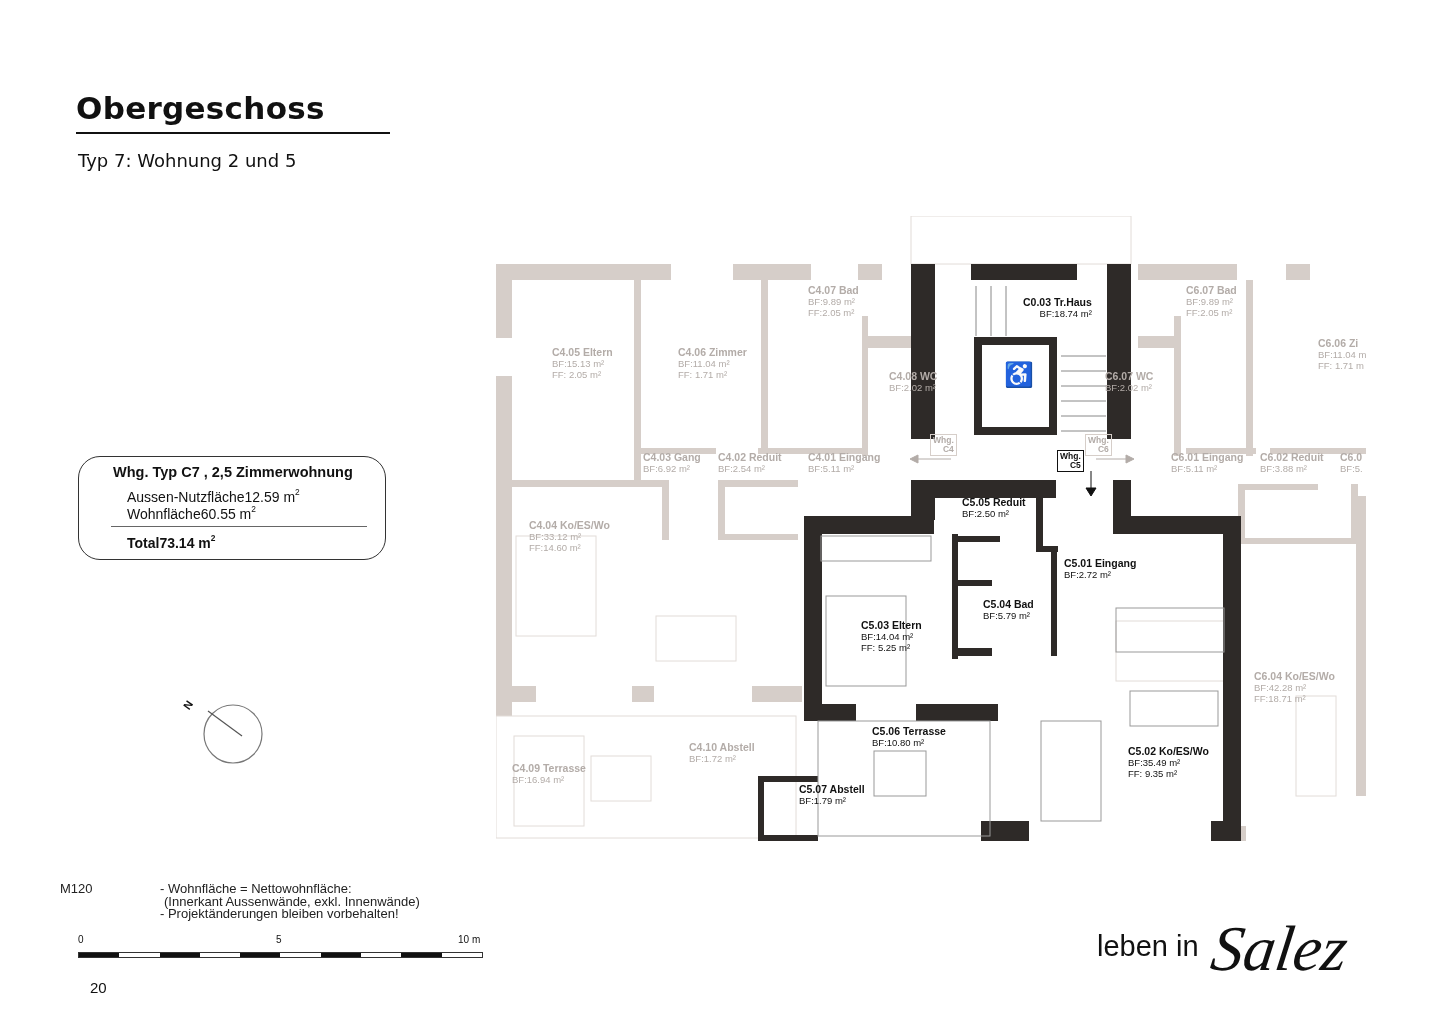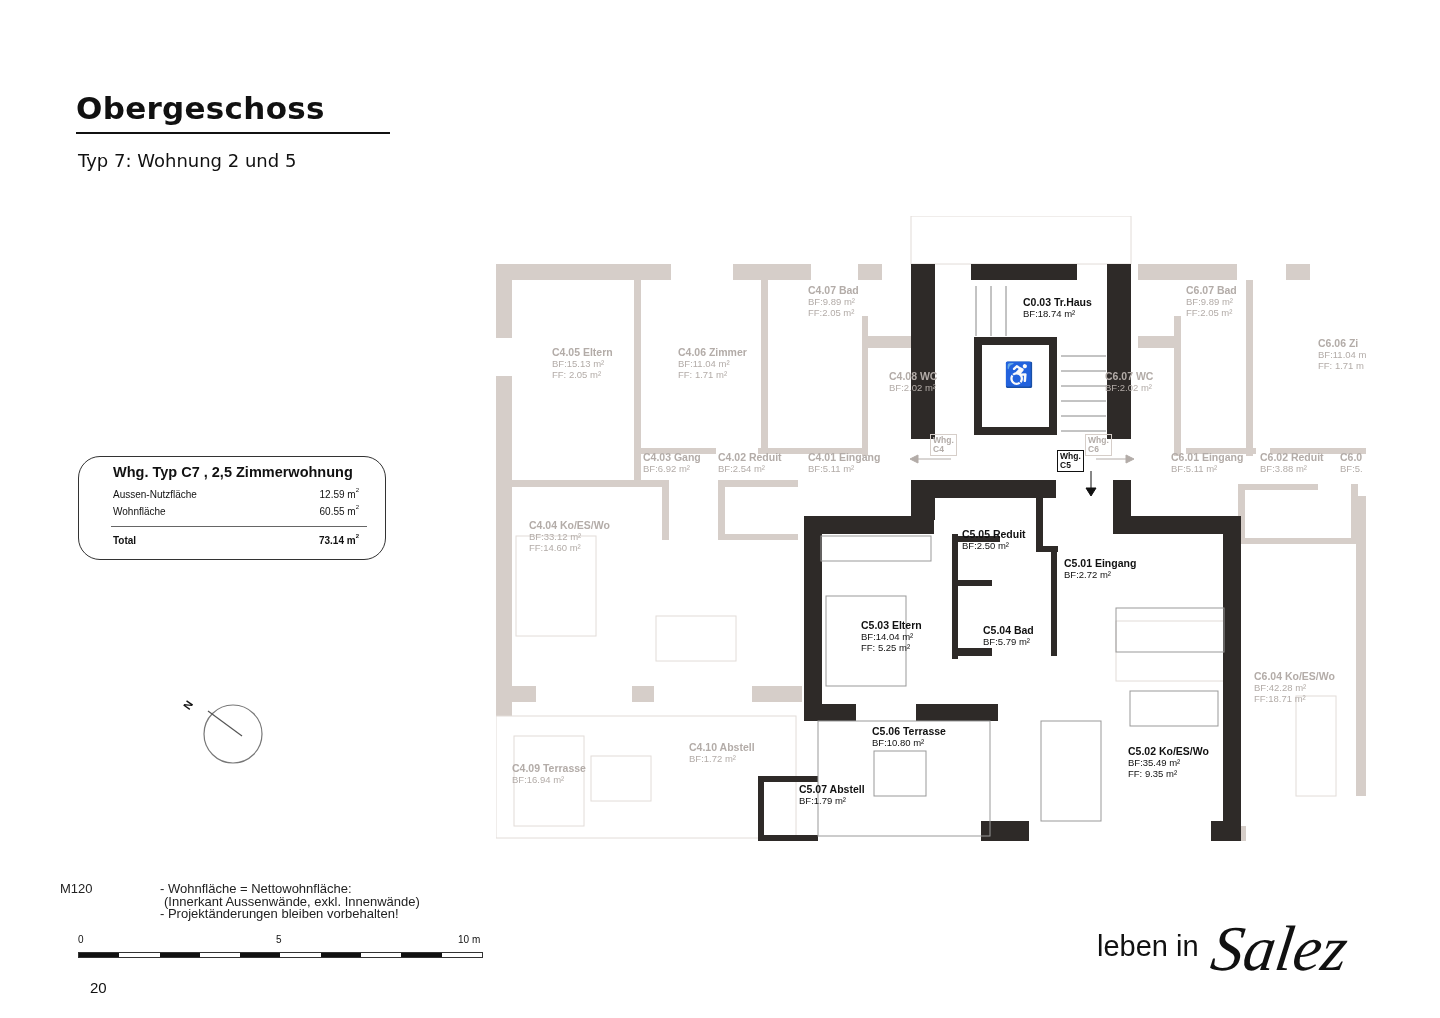--- a/index.html
+++ b/index.html
@@ -3,40 +3,40 @@
 <meta charset="utf-8">
 <style>
   html, body { margin:0; padding:0; background:#ffffff; }
   body { width:1440px; height:1018px; position:relative; overflow:hidden; font-family:"Liberation Sans", sans-serif; color:#111; }
   .abs { position:absolute; }
   .page-title { left:76px; top:90px; font-size:31px; font-weight:bold; letter-spacing:0.3px; font-family:"DejaVu Sans", sans-serif; }
   .title-rule { left:76px; top:132px; width:314px; height:2px; background:#111; }
   .subtitle { left:78px; top:150px; font-size:18px; font-family:"DejaVu Sans", sans-serif; }
   .info-box { left:78px; top:456px; width:308px; height:104px; border:1.5px solid #333; border-radius:22px; box-sizing:border-box; }
   .info-title { left:34px; top:7px; font-size:14.5px; font-weight:bold; }
-  .info-row { left:34px; width:246px; font-size:10px; display:flex; justify-content:space-between; }
+  .info-row { left:48px; width:246px; font-size:14px; display:flex; justify-content:flex-start; }
   .info-rule { left:32px; top:69px; width:256px; height:1px; background:#666; }
   .info-total { font-weight:bold; }
   sup { font-size:0.6em; vertical-align:top; position:relative; top:-2px; }
   .notes { left:60px; top:883px; font-size:13px; line-height:12.5px; color:#222; }
   .notes .m { position:absolute; left:0; top:0; }
   .notes .t { position:absolute; left:56px; top:0; white-space:nowrap;margin-left:44px; }
   .scale-lbl { font-size:10px; color:#111; }
   .scalebar { left:78px; top:952px; width:405px; height:6px; border:1px solid #333; box-sizing:border-box; display:flex; }
   .scalebar div { flex:1; height:100%; }
   .scalebar .b { background:#111; }
   .page-num { left:78px; top:979px; font-size:15px;margin-left:12px; }
   .brand { left:1097px; top:930px; font-size:29px; color:#111; }
   .brand-script { left:1212px; top:912px; font-size:64px; font-family:"Liberation Serif", serif; font-style:italic; color:#111; transform:skewX(-8deg); }
   .plan { left:496px; top:216px; width:870px; height:625px; }
   .room-lbl { position:absolute; font-size:10.5px; font-weight:bold; white-space:nowrap; line-height:12px; }
   .room-lbl .sub { font-weight:normal; font-size:9.5px; line-height:11px; display:block; }
   .active { color:#111; }
   .faded { color:#b3aca8; }
-  .whg { position:absolute; font-size:8.5px; font-weight:bold; text-align:left; line-height:9px; padding:1px 2px; border:1px solid; }
+  .whg { position:absolute; font-size:8.5px; font-weight:bold; text-align:right; line-height:9px; padding:1px 2px; border:1px solid; }
 </style>
 </head>
 <body>
 
 <div class="abs page-title">Obergeschoss</div>
 <div class="abs title-rule"></div>
 <div class="abs subtitle">Typ 7: Wohnung 2 und 5</div>
 
 <div class="abs info-box">
   <div class="abs info-title">Whg. Typ C7 , 2,5 Zimmerwohnung</div>
@@ -201,24 +201,24 @@
       <polygon points="590,272 600,272 595,280"></polygon>
     </g>
   </svg>
 
   <div class="abs" style="left:508px;top:145px;font-size:24px;">♿</div>
 
   <div class="whg faded" style="left:434px;top:218px;border-color:#d6cec9;"><span>Whg.</span><br><span>C4</span></div>
   <div class="whg active" style="left:561px;top:234px;border-color:#111;"><span>Whg.</span><br><span>C5</span></div>
   <div class="whg faded" style="left:589px;top:218px;border-color:#d6cec9;"><span>Whg.</span><br><span>C6</span></div>
 
-  <div class="room-lbl active" style="left:527px;top:80px;"><span>C0.03 Tr.Haus</span><span class="sub">BF:18.74 m²</span></div>
-  <div class="room-lbl active" style="left:466px;top:312px;"><span>C5.05 Reduit</span><span class="sub">BF:2.50 m²</span></div>
+  <div class="room-lbl active" style="left:527px;top:80px;text-align:right;"><span>C0.03 Tr.Haus</span><span class="sub">BF:18.74 m²</span></div>
+  <div class="room-lbl active" style="left:466px;top:280px;"><span>C5.05 Reduit</span><span class="sub">BF:2.50 m²</span></div>
   <div class="room-lbl active" style="left:568px;top:341px;"><span>C5.01 Eingang</span><span class="sub">BF:2.72 m²</span></div>
-  <div class="room-lbl active" style="left:487px;top:382px;margin-top:26px;"><span>C5.04 Bad</span><span class="sub">BF:5.79 m²</span></div>
+  <div class="room-lbl active" style="left:487px;top:382px;"><span>C5.04 Bad</span><span class="sub">BF:5.79 m²</span></div>
   <div class="room-lbl active" style="left:365px;top:403px;"><span>C5.03 Eltern</span><span class="sub">BF:14.04 m²</span><span class="sub">FF:  5.25 m²</span></div>
   <div class="room-lbl active" style="left:376px;top:509px;"><span>C5.06 Terrasse</span><span class="sub">BF:10.80 m²</span></div>
   <div class="room-lbl active" style="left:303px;top:567px;"><span>C5.07 Abstell</span><span class="sub">BF:1.79 m²</span></div>
   <div class="room-lbl active" style="left:632px;top:529px;"><span>C5.02 Ko/ES/Wo</span><span class="sub">BF:35.49 m²</span><span class="sub">FF:  9.35 m²</span></div>
 
   <div class="room-lbl faded" style="left:312px;top:68px;"><span>C4.07 Bad</span><span class="sub">BF:9.89 m²</span><span class="sub">FF:2.05 m²</span></div>
   <div class="room-lbl faded" style="left:56px;top:130px;"><span>C4.05 Eltern</span><span class="sub">BF:15.13 m²</span><span class="sub">FF:  2.05 m²</span></div>
   <div class="room-lbl faded" style="left:182px;top:130px;"><span>C4.06 Zimmer</span><span class="sub">BF:11.04 m²</span><span class="sub">FF:  1.71 m²</span></div>
   <div class="room-lbl faded" style="left:393px;top:154px;"><span>C4.08 WC</span><span class="sub">BF:2.02 m²</span></div>
   <div class="room-lbl faded" style="left:147px;top:235px;"><span>C4.03 Gang</span><span class="sub">BF:6.92 m²</span></div>

